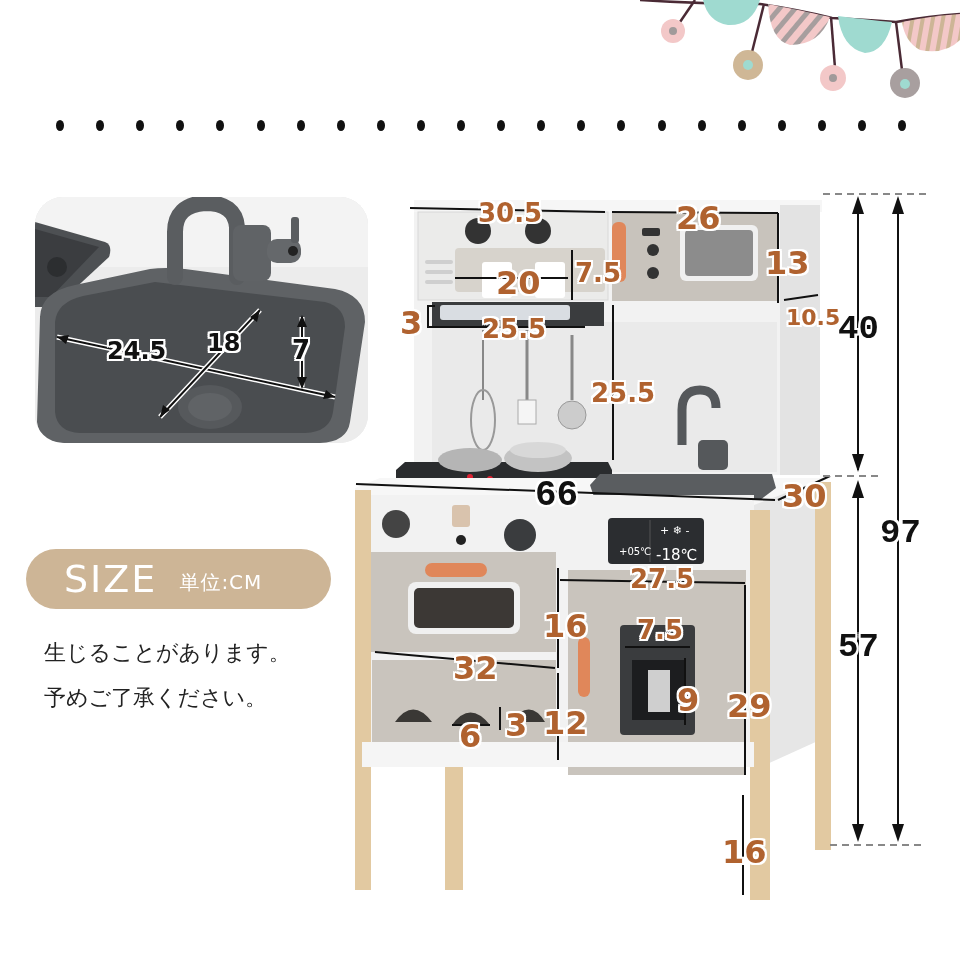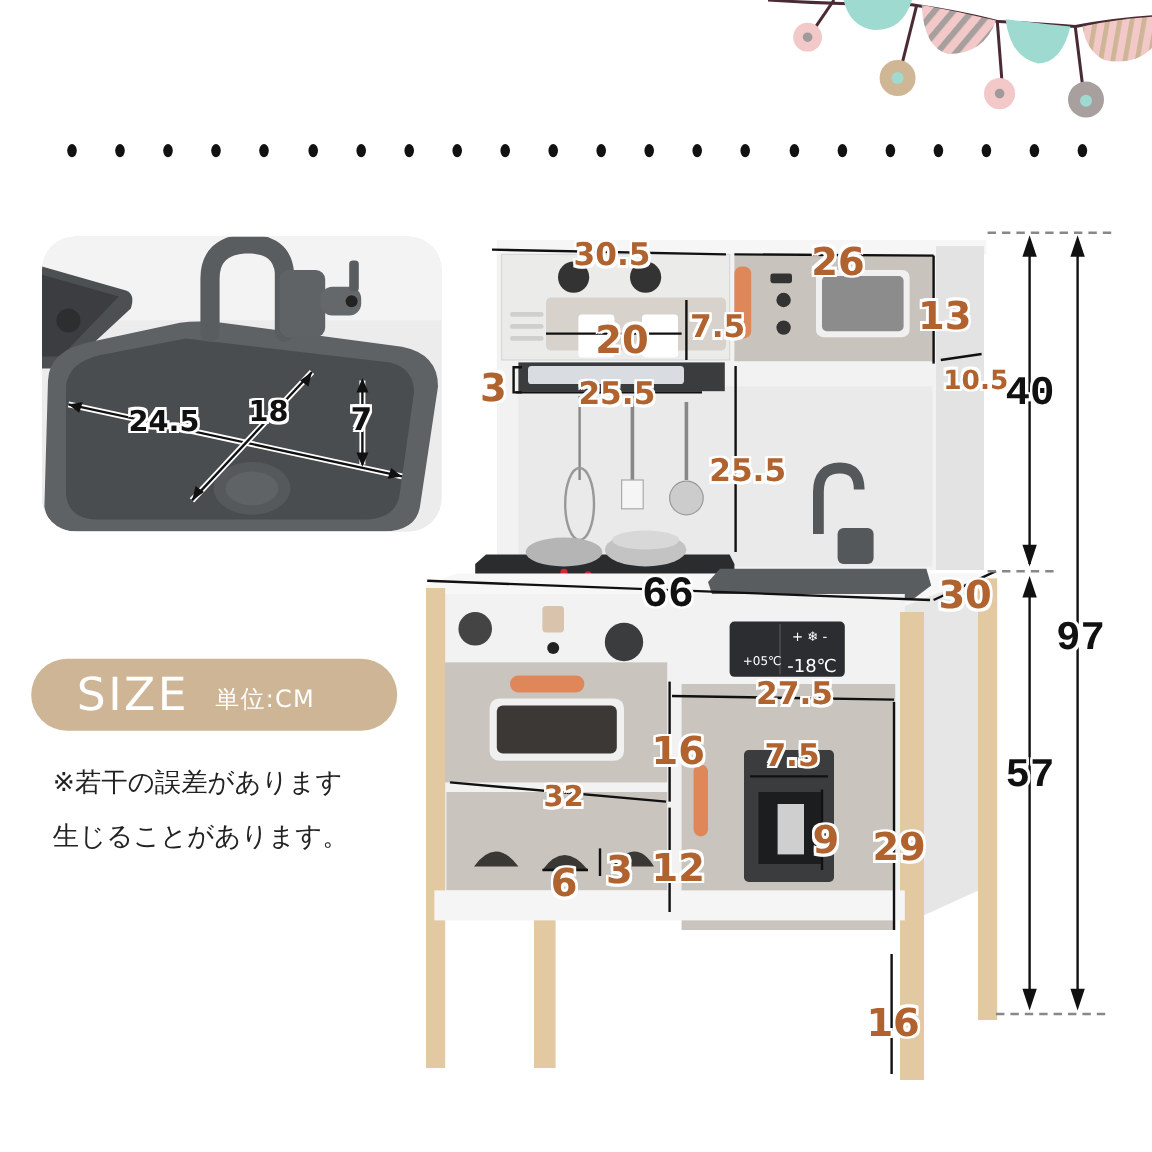--- a/index.html
+++ b/index.html
@@ -127,22 +127,22 @@
   <span class="inset-dim" style="left:172px; top:134px; font-size:24px;">18</span>
   <span class="inset-dim" style="left:257px; top:140px; font-size:26px;">7</span>
 </div>
 
 <div class="abs size-badge">
   <span class="size-title">SIZE</span>
   <span class="size-unit">単位:CM</span>
 </div>
 
 <div class="abs note">
-  <div>※若干の誤差があります</div>
   <div>生じることがあります。</div>
+  <div>予めご了承ください。</div>
 </div>
 
 <svg class="abs" style="left:0;top:0;width:960px;height:960px;pointer-events:none;" viewBox="0 0 960 960">
 
   <rect x="414" y="205" width="380" height="270" fill="#f2f2f2"></rect>
   <rect x="414" y="200" width="408" height="12" fill="#f6f6f6"></rect>
   <rect x="780" y="205" width="40" height="270" fill="#e3e3e3"></rect>
   <rect x="432" y="322" width="345" height="150" fill="#eaeaea"></rect>
 
   <rect x="418" y="212" width="190" height="88" fill="#ebebea" stroke="#d8d8d8"></rect>
@@ -271,21 +271,21 @@
 <span class="dim" style="left:786px; top:307px; font-size:22px;">10.5</span>
 <span class="dim black" style="left:838px; top:312px;">40</span>
 <span class="dim" style="left:591px; top:380px; font-size:26px;">25.5</span>
 <span class="dim black" style="left:535px; top:478px; font-size:36px;">66</span>
 <span class="dim" style="left:782px; top:480px;">30</span>
 <span class="dim" style="left:630px; top:566px; font-size:26px;">27.5</span>
 <span class="dim" style="left:543px; top:610px;">16</span>
 <span class="dim black" style="left:880px; top:516px;">97</span>
 <span class="dim" style="left:637px; top:617px; font-size:26px;">7.5</span>
 <span class="dim black" style="left:838px; top:630px;">57</span>
-<span class="dim" style="left:453px; top:652px; font-size:24px;">32</span>
+<span class="dim" style="left:453px; top:652px; font-size:32px;">32</span>
 <span class="dim" style="left:727px; top:666px;margin-top:24px;">29</span>
 <span class="dim" style="left:677px; top:684px;">9</span>
 <span class="dim" style="left:543px; top:707px;">12</span>
 <span class="dim" style="left:459px; top:720px;">6</span>
 <span class="dim" style="left:505px; top:709px;">3</span>
 <span class="dim" style="left:722px; top:836px;">16</span>
 
 <span class="abs" style="left:619px; top:546px; font-size:10px; color:#fff;">+05℃</span>
 <span class="abs" style="left:656px; top:546px; font-size:15px; color:#fff;">-18℃</span>
 <span class="abs" style="left:660px; top:524px; font-size:11px; color:#fff;">+ ❄ -</span>

